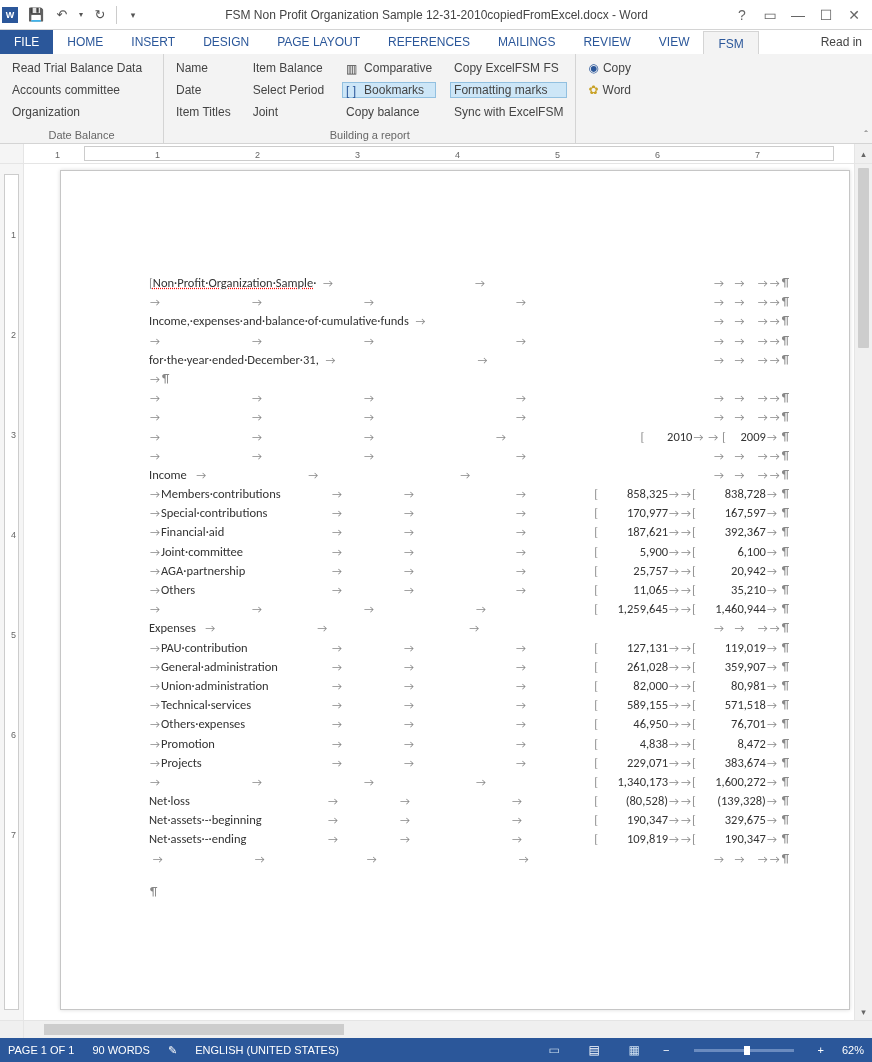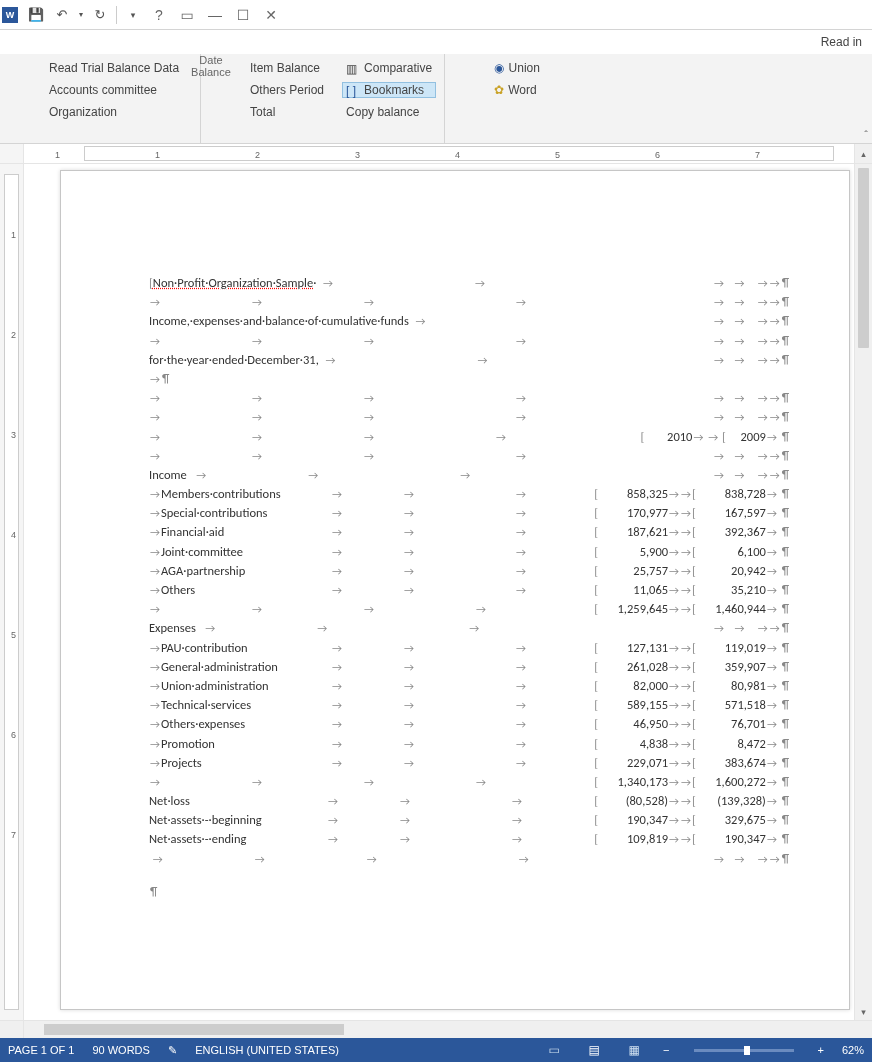--- a/index.html
+++ b/index.html
@@ -18,21 +18,21 @@
   
   .tabs { height: 24px; background: #fff; display: flex; align-items: stretch; font-size: 12px; }
   .tab { padding: 0 14px; display: flex; align-items: center; text-transform: uppercase; color: #2b579a; cursor: pointer; }
   .tab.file { background: #2b579a; color: #fff; }
   .tab.active { color: #2b579a; border: 1px solid #d4d4d4; border-bottom: none; background: #f3f3f3; position: relative; top: 1px; }
   .tabs-spacer { flex: 1; }
   .signin { padding: 0 10px; display: flex; align-items: center; color: #444; }
   
   
   .ribbon { background: #f3f3f3; border-bottom: 1px solid #d4d4d4; display: flex; height: 90px; position: relative; }
-  .ribbon-group { border-right: 1px solid #d4d4d4; display: flex; flex-direction: row; margin-left: 37px; }
+  .ribbon-group { border-right: 1px solid #d4d4d4; display: flex; flex-direction: column; }
   .ribbon-group-body { flex: 1; display: flex; padding: 4px 8px; gap: 14px; align-items: flex-start; }
   .ribbon-col { display: flex; flex-direction: column; gap: 6px; padding-top: 2px; }
   .ribbon-item { font-size: 12px; color: #444; cursor: pointer; white-space: nowrap; display: flex; align-items: center; gap: 4px; padding: 1px 4px; }
   .ribbon-item.highlighted { background: #cde6f7; border: 1px solid #92c0e0; padding: 0 3px; }
   .ribbon-group-label { text-align: center; font-size: 11px; color: #666; padding-bottom: 2px; }
   .collapse-btn { position: absolute; right: 4px; bottom: 2px; font-size: 11px; color: #666; cursor: pointer; }
   .ico { display: inline-block; width: 14px; height: 12px; }
   
   
   .ruler-row { display: flex; height: 20px; background: #fff; border-bottom: 1px solid #e5e5e5; }
@@ -78,65 +78,89 @@
 <div class="titlebar">
   <div class="titlebar-left">
     <div class="word-icon">W</div>
     <div class="qat-btn">💾</div>
     <div class="qat-btn">↶</div>
     <div class="qat-btn" style="width:10px;font-size:8px;">▾</div>
     <div class="qat-btn">↻</div>
     <div class="qat-sep"></div>
     <div class="qat-btn" style="font-size:9px;">▾</div>
   </div>
+  <div class="titlebar-center">FSM Non Profit Organization Sample 12-31-2010copiedFromExcel.docx - Word</div>
   <div class="titlebar-right">
     <div class="win-btn">?</div>
     <div class="win-btn">▭</div>
     <div class="win-btn">—</div>
     <div class="win-btn">☐</div>
     <div class="win-btn">✕</div>
   </div>
 </div>
 
 <div class="tabs">
+  <div id="tabs-container" style="display:flex;">
+      <div class="tab file">FILE</div>
+      <div class="tab">HOME</div>
+      <div class="tab">INSERT</div>
+      <div class="tab">DESIGN</div>
+      <div class="tab">PAGE LAYOUT</div>
+      <div class="tab">REFERENCES</div>
+      <div class="tab">MAILINGS</div>
+      <div class="tab">REVIEW</div>
+      <div class="tab">VIEW</div>
+      <div class="tab active">FSM</div>
+    </div>
   <div class="tabs-spacer"></div>
   <div class="signin">Read in</div>
 </div>
 
 <div class="ribbon">
   <div class="ribbon-group" style="width:164px;">
     <div class="ribbon-group-body">
       <div class="ribbon-col" id="g1col">
           <div class="ribbon-item">Read Trial Balance Data</div>
           <div class="ribbon-item">Accounts committee</div>
           <div class="ribbon-item">Organization</div>
         </div>
     </div>
     <div class="ribbon-group-label">Date Balance</div>
   </div>
   <div class="ribbon-group" style="flex:0 0 auto;">
     <div class="ribbon-group-body">
+      <div class="ribbon-col" id="g2c1">
+          <div class="ribbon-item">Name</div>
+          <div class="ribbon-item">Date</div>
+          <div class="ribbon-item">Item Titles</div>
+        </div>
       <div class="ribbon-col" id="g2c2">
           <div class="ribbon-item">Item Balance</div>
-          <div class="ribbon-item">Others Period</div>
-          <div class="ribbon-item">Total</div>
+          <div class="ribbon-item">Select Period</div>
+          <div class="ribbon-item">Joint</div>
         </div>
       <div class="ribbon-col" id="g2c3">
           <div class="ribbon-item"><span class="ico">▥</span>Comparative</div>
           <div class="ribbon-item highlighted"><span class="ico" style="color:#2b579a;">[&nbsp;]</span>Bookmarks</div>
           <div class="ribbon-item">Copy balance</div>
         </div>
-    </div>
+      <div class="ribbon-col" id="g2c4">
+          <div class="ribbon-item">Copy ExcelFSM FS</div>
+          <div class="ribbon-item highlighted">Formatting marks</div>
+          <div class="ribbon-item">Sync with ExcelFSM</div>
+        </div>
+    </div>
+    <div class="ribbon-group-label">Building a report</div>
   </div>
   <div class="ribbon-group" style="border-right:none;">
     <div class="ribbon-group-body">
       <div class="ribbon-col">
         <div class="ribbon-item">
             <span style="color:#2b579a;">◉</span>
-            <span>Union</span>
+            <span>Copy</span>
           </div>
         <div class="ribbon-item">
             <span style="color:#c9a227;">✿</span>
             <span>Word</span>
           </div>
       </div>
     </div>
     <div class="ribbon-group-label">&nbsp;</div>
   </div>
   <div class="collapse-btn">ˆ</div>

